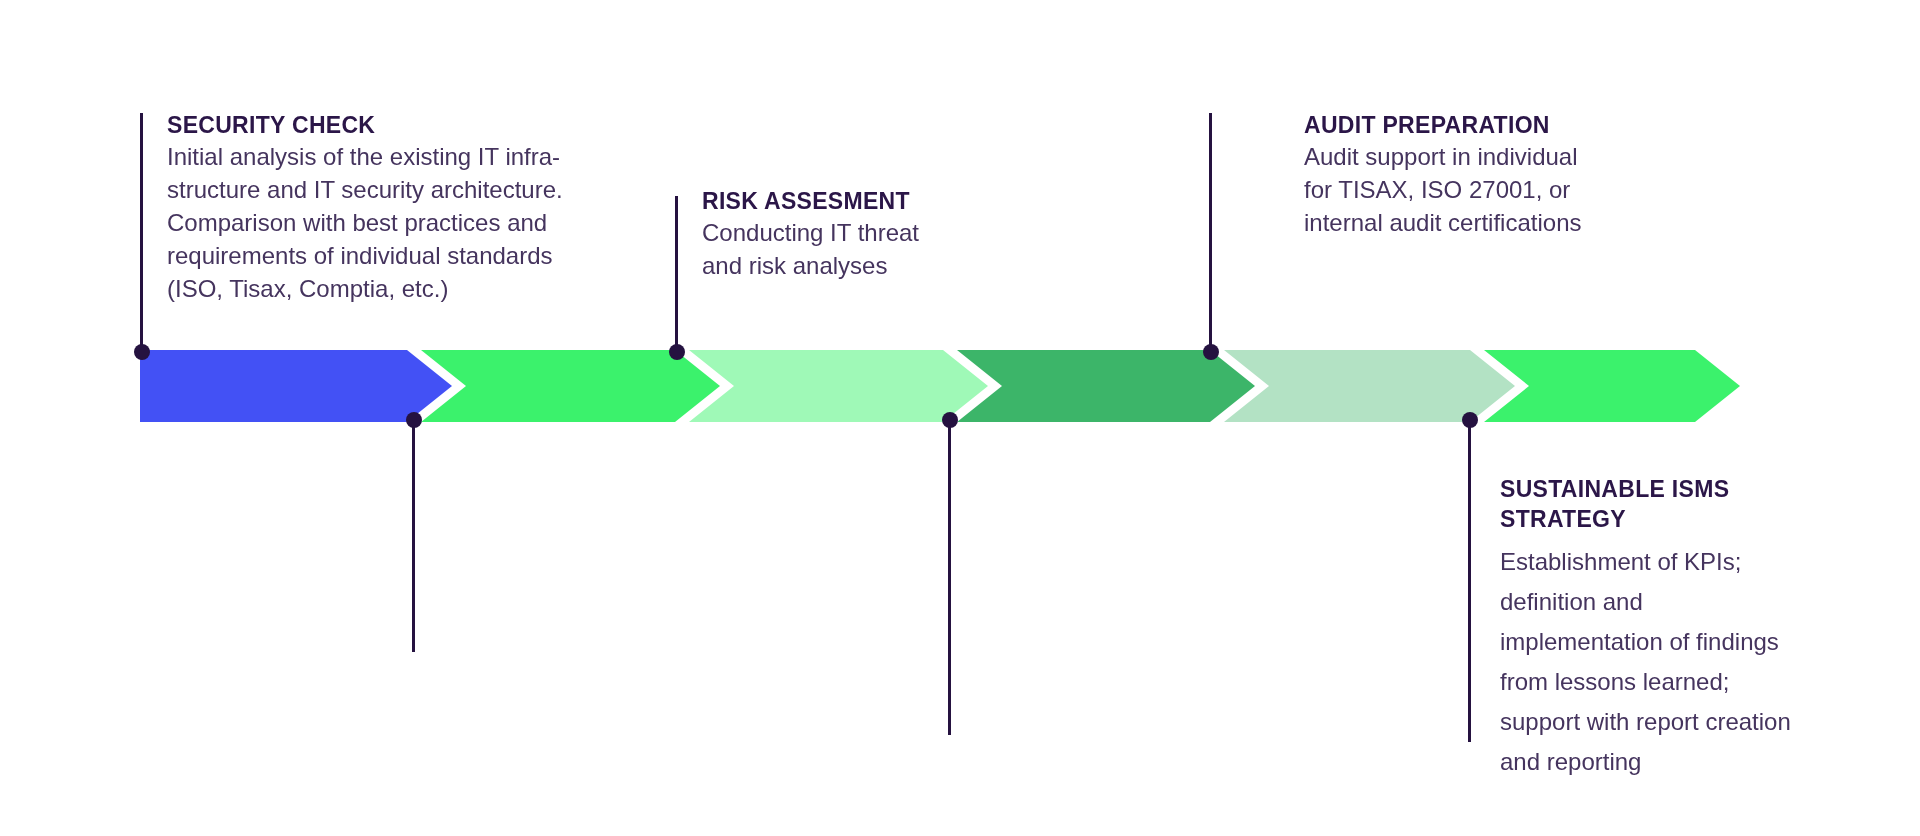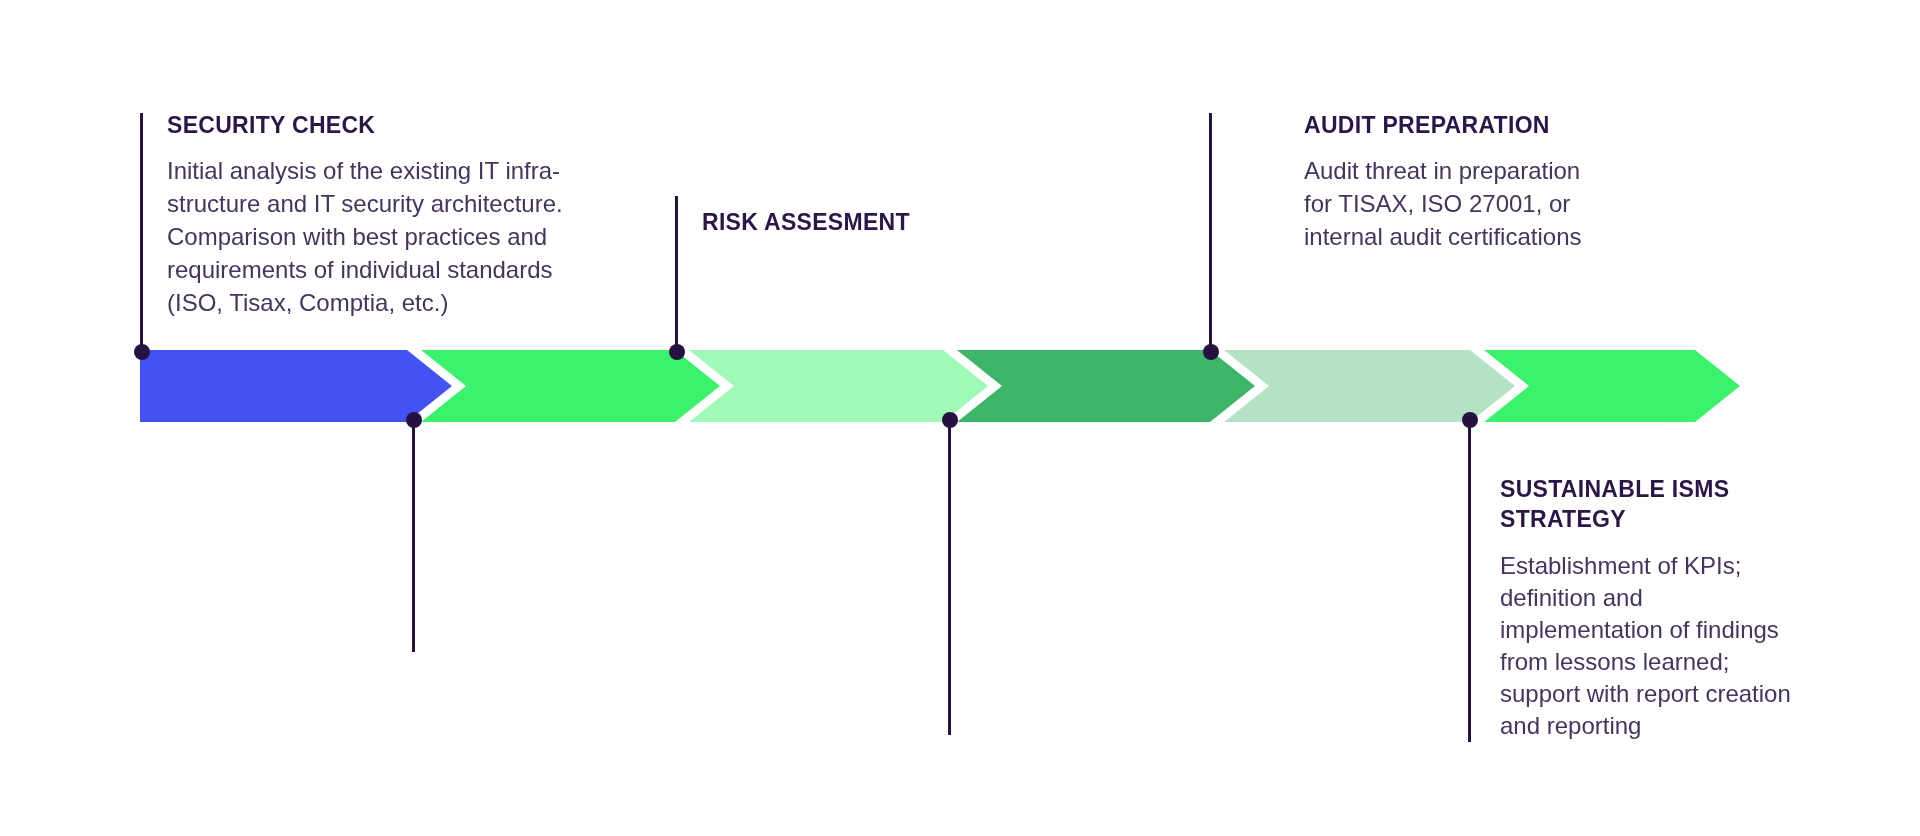--- a/index.html
+++ b/index.html
@@ -54,37 +54,36 @@
   .textblock { position: absolute; }
   .stage-title {
     font-size: 23px;
     line-height: 30px;
     font-weight: 700;
     letter-spacing: 0.3px;
     color: #2b1648;
     white-space: pre-line;
   }
   .stage-desc {
-    margin-top: 14px;
     font-size: 24px;
     line-height: 33px;
     font-weight: 400;
     color: #45345e;
     white-space: pre-line;
   }
 
   .s1 .textblock { left: 167px;  top: 110px; width: 540px; }
   .s2 .textblock { left: 443px;  top: 481px; width: 500px; }
   .s2 .stage-desc { margin-top: 20px; }
-  .s3 .textblock { left: 702px;  top: 207px; width: 360px; }
+  .s3 .textblock { left: 702px;  top: 186px; width: 360px; }
   .s4 .textblock { left: 970px;  top: 450px; width: 430px; }
   .s4 .stage-desc { margin-top: 14px; }
   .s5 .textblock { left: 1304px; top: 110px; width: 400px; }
   .s6 .textblock { left: 1500px; top: 474px; width: 400px; }
-  .s6 .stage-desc { margin-top: 16px; font-size: 24px; line-height: 32px; }
+  .s6 .stage-desc { margin-top: 8px; font-size: 24px; line-height: 40px; }
 </style>
 </head>
 <body>
 
 <div class="canvas">
 
   <svg class="band" viewBox="0 0 1600 72" aria-hidden="true">
     <polygon points="0,0 267,0 312,36 267,72 0,72" fill="#4351F5"></polygon>
     <polygon points="281,0 535,0 580,36 535,72 281,72 326,36" fill="#3BF26C"></polygon>
     <polygon points="549,0 803,0 848,36 803,72 549,72 594,36" fill="#9FF9B7"></polygon>
@@ -111,36 +110,38 @@
     <div class="dot"></div>
     <div class="textblock">
     </div>
   </div>
 
   <div class="stage s3">
     <div class="connector"></div>
     <div class="dot"></div>
     <div class="textblock">
       <h3 class="stage-title">RISK ASSESMENT</h3>
+      <p class="stage-desc">Conducting IT threat
+and risk analyses</p>
     </div>
   </div>
 
   <div class="stage s4">
     <div class="connector"></div>
     <div class="dot"></div>
     <div class="textblock">
     </div>
   </div>
 
   <div class="stage s5">
     <div class="connector"></div>
     <div class="dot"></div>
     <div class="textblock">
       <h3 class="stage-title">AUDIT PREPARATION</h3>
-      <p class="stage-desc">Audit threat in preparation
+      <p class="stage-desc">Audit support in individual
 for TISAX, ISO 27001, or
 internal audit certifications</p>
     </div>
   </div>
 
   <div class="stage s6">
     <div class="connector"></div>
     <div class="dot"></div>
     <div class="textblock">
       <h3 class="stage-title">SUSTAINABLE ISMS

